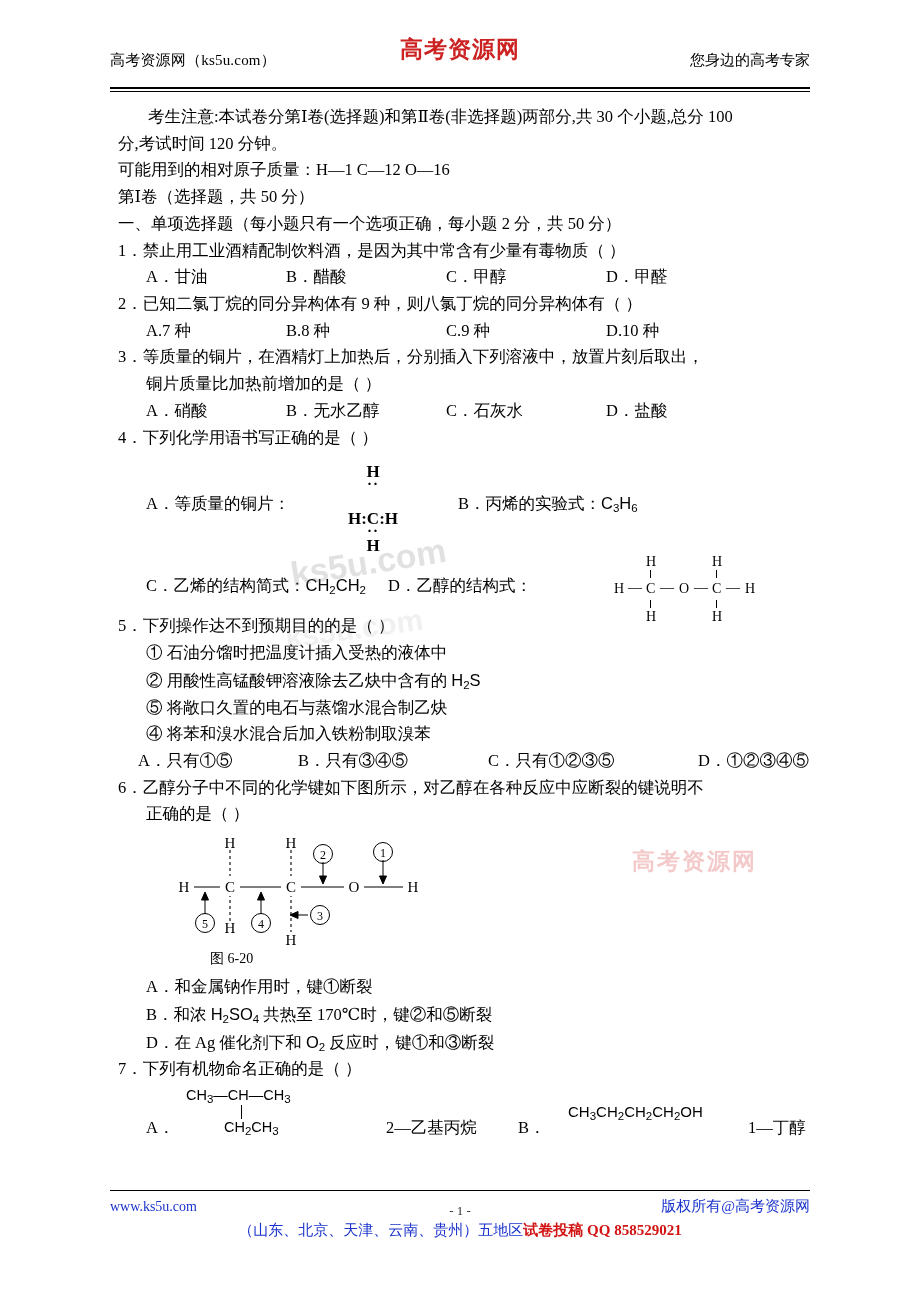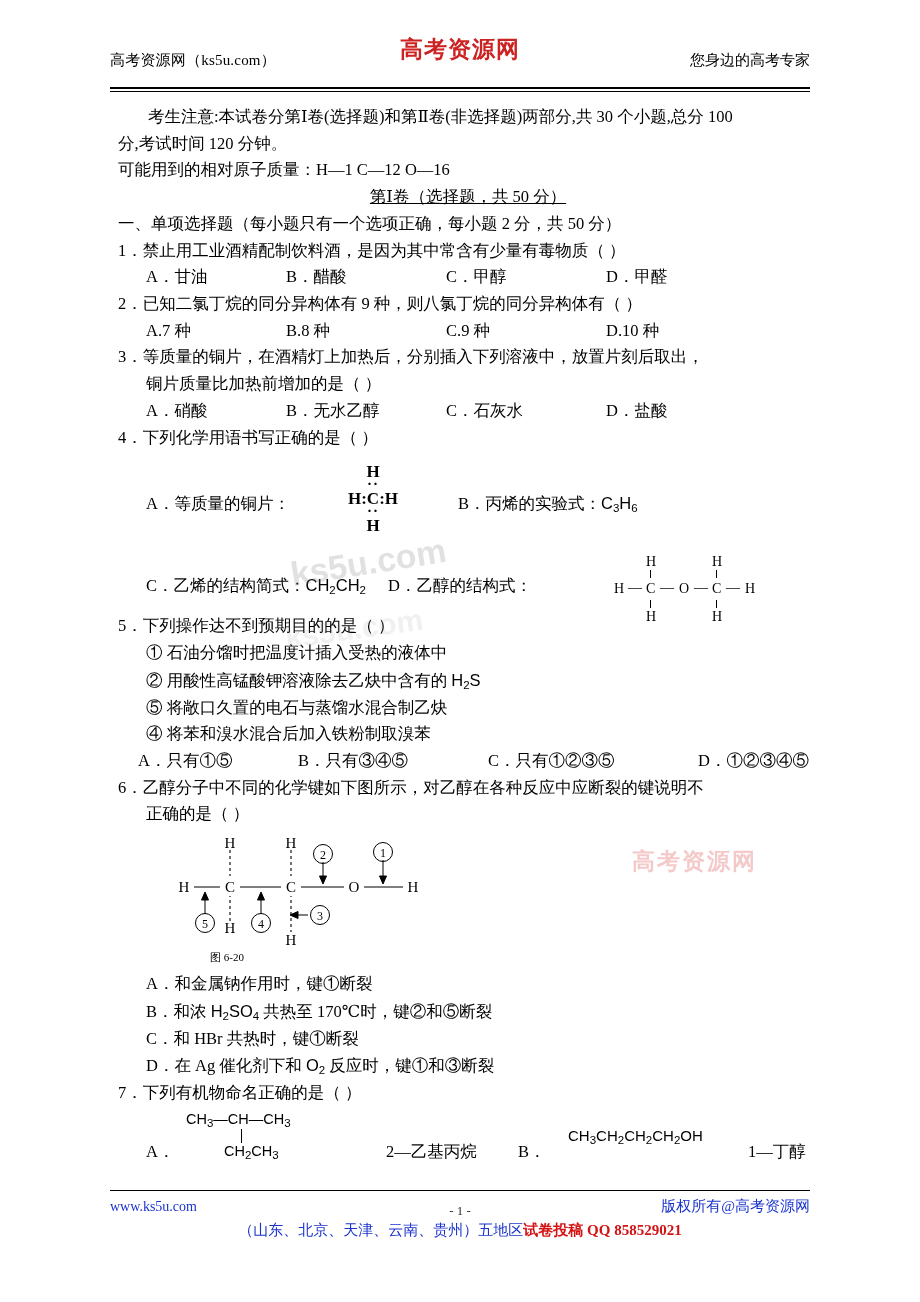--- a/index.html
+++ b/index.html
@@ -84,21 +84,21 @@
     font-size: 16.5px;
     line-height: 1.62;
     white-space: nowrap;
   }
   .wrapline {
     font-size: 16.5px;
     line-height: 1.62;
   }
   .b { font-weight: normal; }
   .indent-1 { text-indent: 30px; }
-  .center { text-align: center; text-decoration: underline; }
+  .center { text-align: left; }
   .pad-left-28 { padding-left: 28px; }
   .sub { font-size: 11.5px; vertical-align: -3px; }
   .sans { font-family: "Liberation Sans", "DejaVu Sans", sans-serif; text-align: right; }
   .gap-sm { height: 6px; }
   .gap-md { height: 12px; }
   .opt-row {
     font-size: 16.5px;
     line-height: 1.62;
     white-space: nowrap;
     padding-left: 28px;
@@ -132,20 +132,21 @@
   }
   .lewis .l-dots {
     font-size: 15px;
     line-height: 0.62;
     letter-spacing: 1px;
   }
   .lewis .l-mid {
     font-size: 17px;
     line-height: 1.05;
     letter-spacing: 0px;
+    margin-top: 20px;
   }
   .q4-labelB {
     position: absolute;
     left: 340px;
     top: 30px;
     white-space: nowrap;
   }
 
   
   .q4-rowB {
@@ -199,21 +200,21 @@
   
   .ethanol-fig {
     position: relative;
     width: 330px;
     height: 122px;
     margin-left: 40px;
     margin-top: 4px;
   }
   .ethanol-fig svg { display: block; }
   .fig-caption {
-    font-size: 11px;
+    font-size: 14px;
     text-align: left;
     padding-left: 92px;
     margin-top: -4px;
   }
 
   
   .q7-row {
     position: relative;
     height: 76px;
     font-size: 16.5px;
@@ -526,21 +527,20 @@
             <text x="47" y="96">5</text>
           </g>
         </svg>
       </div>
       <div class="fig-caption">图 6-20</div>
 
       <div class="gap-sm"></div>
 
       <div class="line pad-left-28">A．和金属钠作用时，键①断裂</div>
       <div class="line pad-left-28">B．和浓 <span class="sans">H<span class="sub">2</span>SO<span class="sub">4</span></span> 共热至 170℃时，键②和⑤断裂</div>
-      <div class="line pad-left-28">C．和 HBr 共热时，键①断裂</div>
       <div class="line pad-left-28">D．在 Ag 催化剂下和 <span class="sans">O<span class="sub">2</span></span> 反应时，键①和③断裂</div>
 
       <div class="line">
         <span>7．</span><span>下列有机物命名正确的是（    ）</span>
       </div>
 
       <div class="q7-row">
         <div class="q7-label">A．</div>
         <div class="q7-struct">
           <div class="s-top">CH<span class="sub">3</span>—CH—CH<span class="sub">3</span></div>

